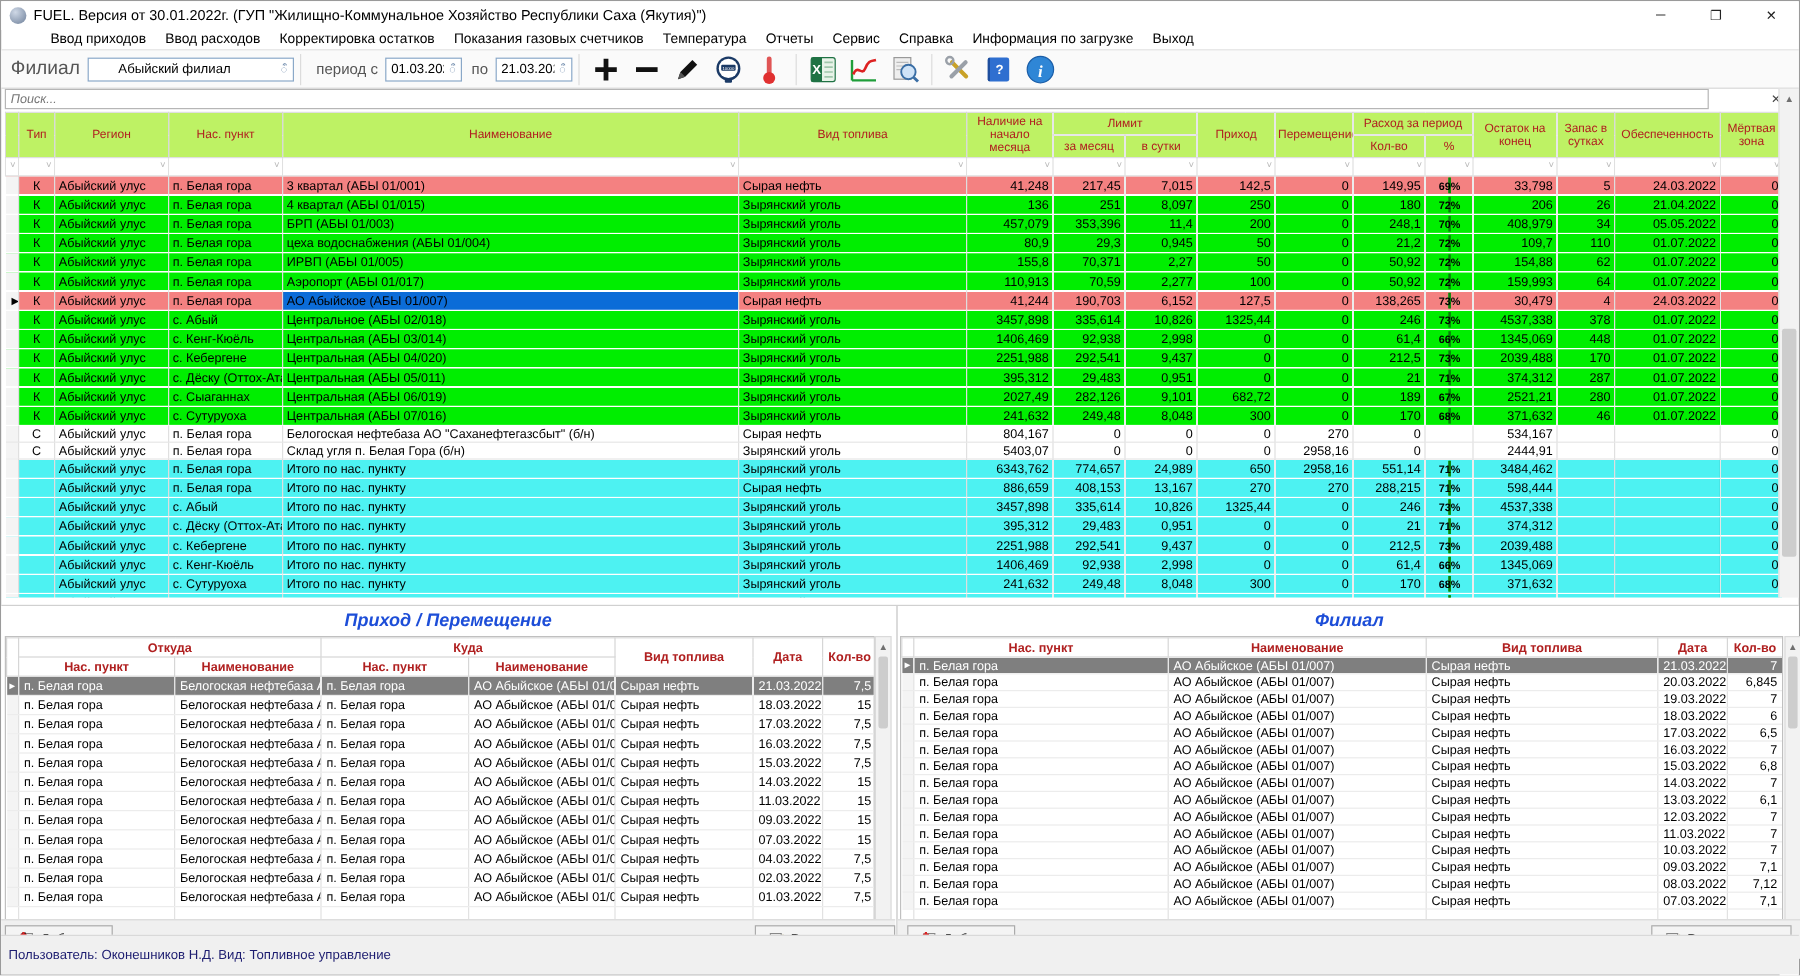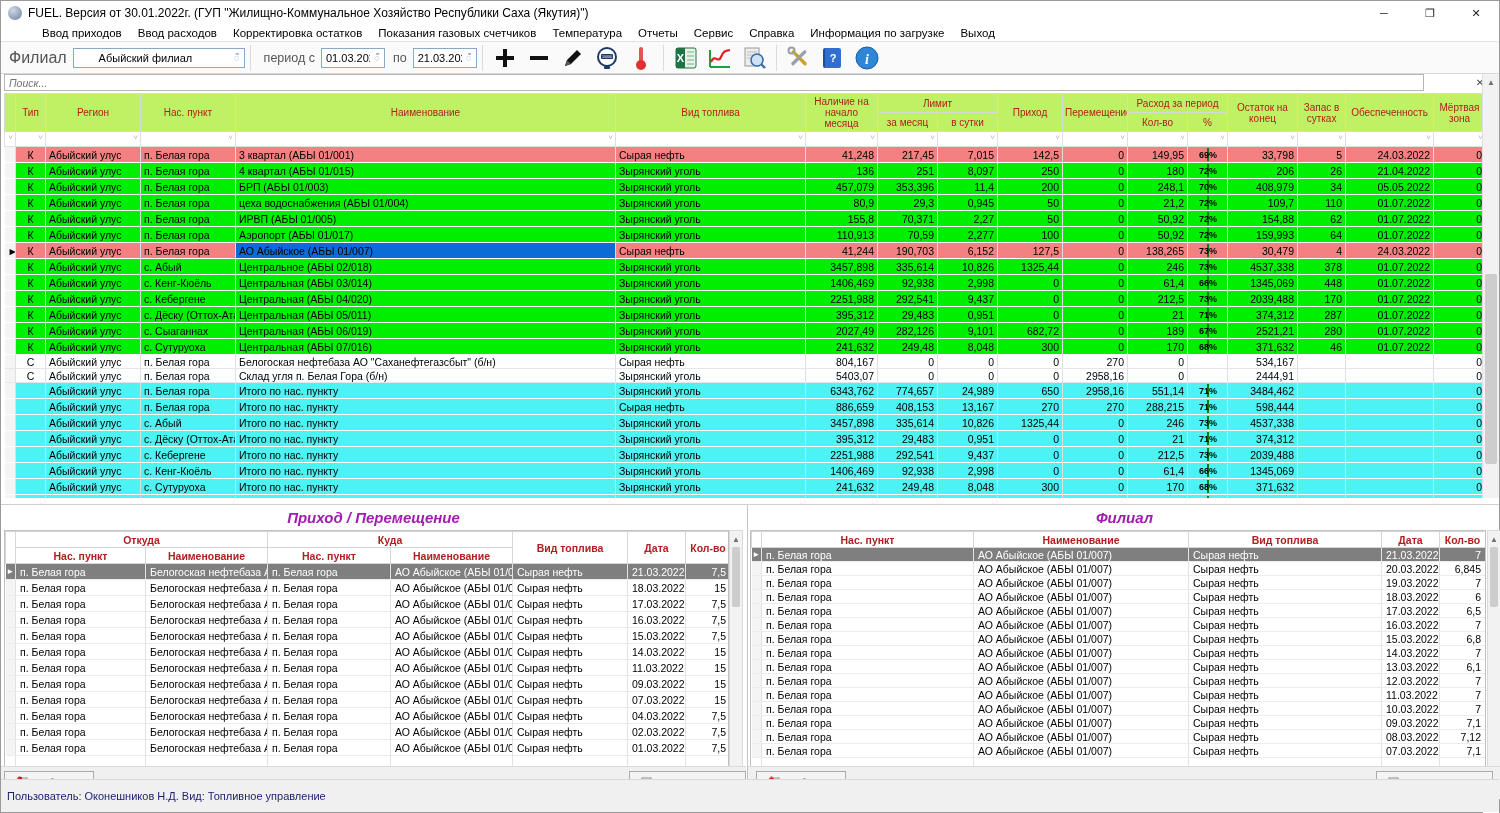--- a/index.html
+++ b/index.html
@@ -57,21 +57,21 @@
   .vs-arrow{height:16px;display:flex;align-items:center;justify-content:center;font-size:8px;color:#707070;}
   .vs-thumb{position:absolute;left:2px;right:2px;background:#cdcdcd;border-radius:2px;}
   .vs-main .vs-thumb{top:200px;height:190px;}
   .vs-arrow.bottom{position:absolute;bottom:0;left:0;right:0;}
 
   
   .bottom{position:absolute;top:503px;left:0;right:0;height:294px;background:#fff;border-top:1px solid #d0d0d0;}
   .panel{position:absolute;top:0;height:294px;}
   .panel-left{left:0;width:745px;}
   .panel-right{left:746px;width:754px;border-left:1px solid #c4c4c4;box-sizing:border-box;}
-  .ptitle{height:24px;display:flex;align-items:center;justify-content:center;font-size:15px;font-weight:bold;font-style:italic;color:#a21caf;}
+  .ptitle{height:24px;display:flex;align-items:center;justify-content:center;font-size:15px;font-weight:bold;font-style:italic;color:#1d4ed8;}
   .btwrap{position:absolute;top:25px;bottom:32px;background:#fff;border:1px solid #c0c0c0;box-sizing:border-box;overflow:hidden;}
   .panel-left .btwrap{left:3px;width:725px;}
   .panel-right .btwrap{left:2px;width:736px;}
   table.bt{border-collapse:collapse;table-layout:fixed;width:100%;height:100%;}
   .bt th{background:#fff;border:1px solid #d6d6d6;color:#b02020;font-weight:bold;font-size:10.5px;text-align:center;height:15px;padding:0 2px;overflow:hidden;white-space:nowrap;}
   .bt td{font-size:10.5px;padding:0 4px;border-right:1px solid #e2e2e2;border-bottom:1px solid #ececec;overflow:hidden;white-space:nowrap;color:#000;}
   .bt tr.brow td{height:15px;}
   .panel-right .bt tr.brow td{height:13px;}
   .bt tr.selrow td{background:#7f7f7f;color:#fff;}
   .bt td.m{padding:0;text-align:center;font-size:8px;background:#f4f4f4;color:#000;}

